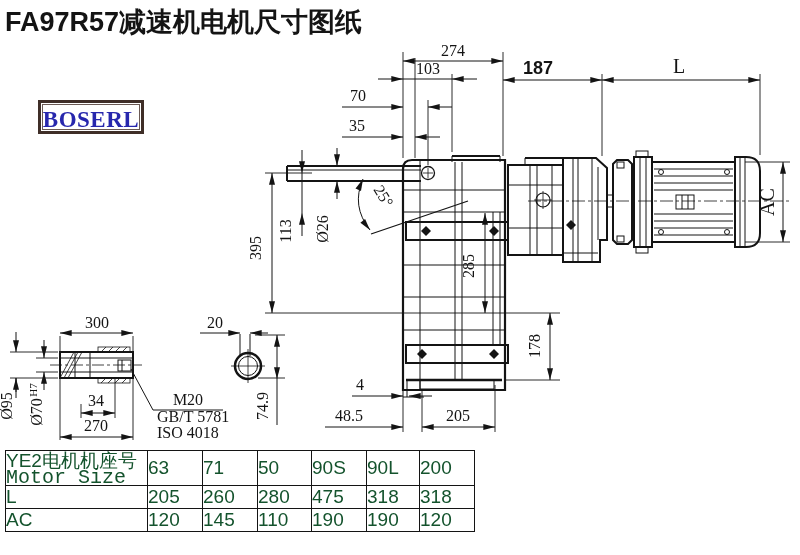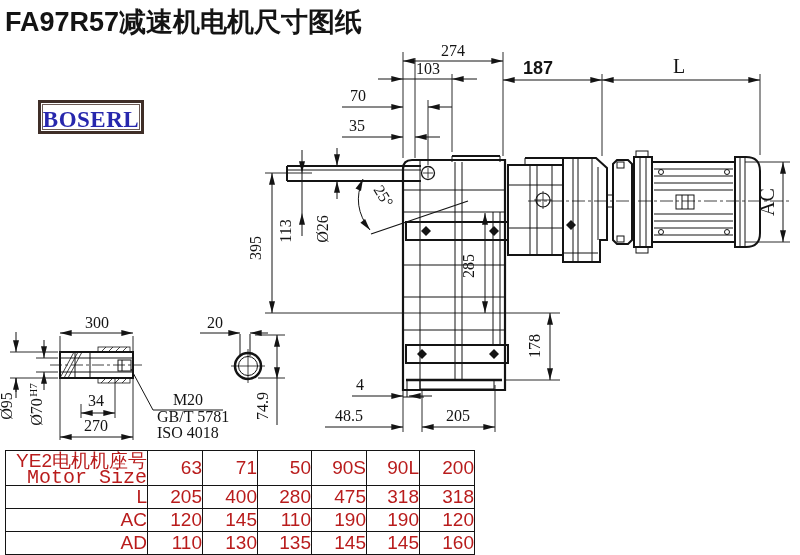--- a/index.html
+++ b/index.html
@@ -12,22 +12,22 @@
         box-shadow:inset 0 0 0 1px #fff, inset 0 0 0 2px #6b5a55;}
   .logo span{font-family:"Liberation Serif",serif;font-weight:bold;font-size:23px;
         color:var(--logo-text,#2727ad);letter-spacing:0.5px;line-height:1;}
   svg.draw{position:absolute;left:0;top:0;}
   svg.draw text{font-family:"Liberation Serif",serif;font-size:16px;fill:#141414;}
   svg.draw text.b{font-family:"Liberation Sans",sans-serif;font-weight:bold;font-size:18px;}
   svg.draw text.lg{font-size:20px;}
   svg.draw text.sm{font-size:11px;}
   .spec{position:absolute;left:5px;top:450px;}
   table.spec-t{border-collapse:collapse;table-layout:fixed;}
-  table.spec-t td,table.spec-t th{border:1.6px solid #141414;text-align:right;vertical-align:middle;
-        padding:0;font-weight:normal;background:#fff;color:#b91c1c;}
+  table.spec-t td,table.spec-t th{border:1.6px solid #141414;text-align:left;vertical-align:middle;
+        padding:0;font-weight:normal;background:#fff;color:#14532d;}
   .hcell{width:141px;}
   .hcn{font-size:19px;line-height:20px;}
   .hen{font-family:"Liberation Mono",monospace;font-size:20px;line-height:14px;}
   .num{font-size:19px;}
   tr.hrow td,tr.hrow th{height:34px;}
   tr.drow td{height:22px;}
 </style>
 </head>
 <body>
 
@@ -293,41 +293,32 @@
         <th class="num">63</th>
         <th class="num">71</th>
         <th class="num">50</th>
         <th class="num">90S</th>
         <th class="num">90L</th>
         <th class="num">200</th>
       </tr>
       <tr class="drow">
         <td class="num">L</td>
         <td class="num">205</td>
-        <td class="num">400</td>
+        <td class="num">260</td>
         <td class="num">280</td>
         <td class="num">475</td>
         <td class="num">318</td>
         <td class="num">318</td>
       </tr>
       <tr class="drow">
         <td class="num">AC</td>
         <td class="num">120</td>
         <td class="num">145</td>
         <td class="num">110</td>
         <td class="num">190</td>
         <td class="num">190</td>
         <td class="num">120</td>
       </tr>
-      <tr class="drow">
-        <td class="num">AD</td>
-        <td class="num">110</td>
-        <td class="num">130</td>
-        <td class="num">135</td>
-        <td class="num">145</td>
-        <td class="num">145</td>
-        <td class="num">160</td>
-      </tr>
     </tbody>
       </table>
   </div>
 
 </div>
 
 </body></html>

